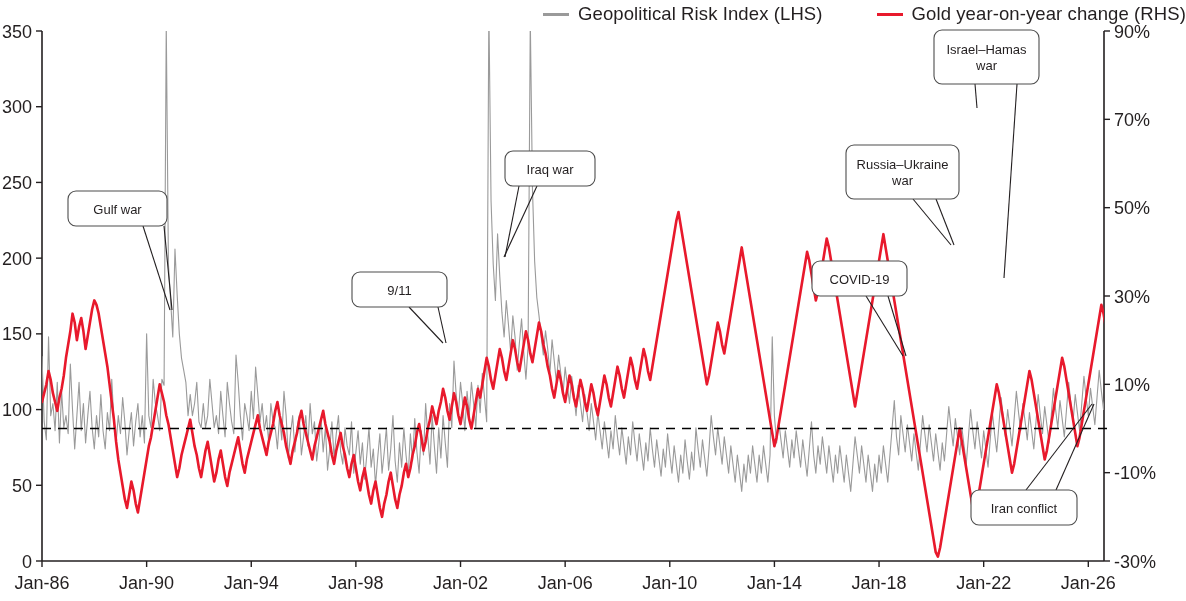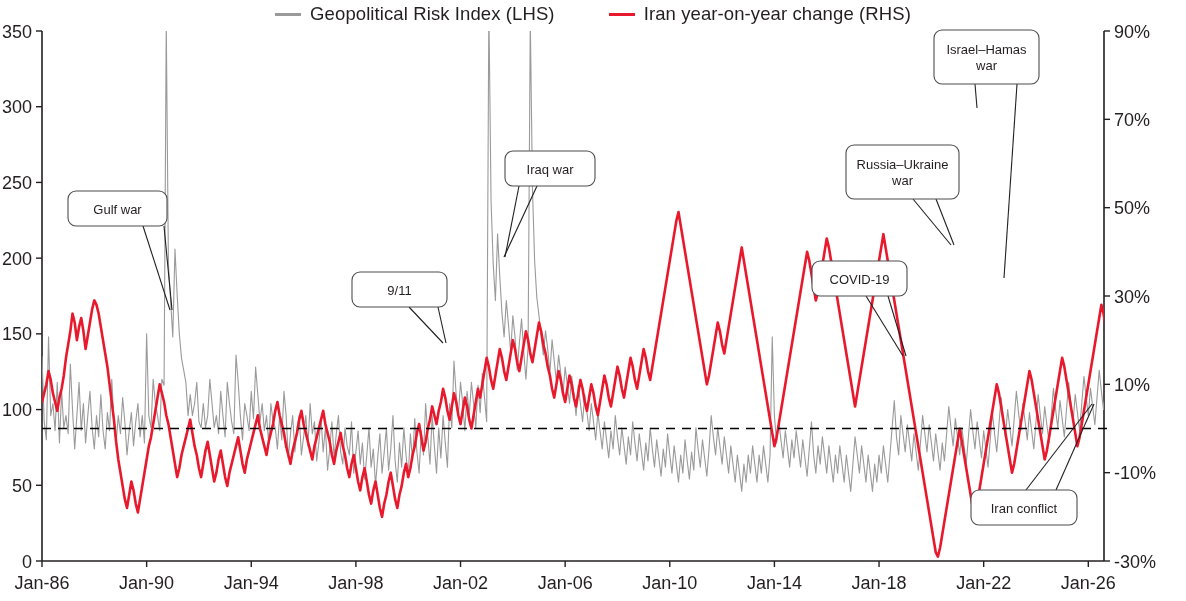--- a/index.html
+++ b/index.html
@@ -1,38 +1,38 @@
 <!DOCTYPE html>
 <html><head>
 <meta charset="utf-8">
 <style>
   html,body{margin:0;padding:0;background:#ffffff;}
   body{width:1186px;height:601px;font-family:"Liberation Sans",sans-serif;color:#231f20;overflow:hidden;}
   #root{position:relative;width:1186px;height:601px;}
   #chart-svg{position:absolute;left:0;top:0;}
-  .legend{position:absolute;top:0;left:0;width:1186px;height:28px;display:flex;align-items:center;justify-content:center;gap:54px;}
+  .legend{position:absolute;top:0;left:0;width:1186px;height:28px;display:flex;align-items:center;justify-content:flex-end;gap:54px;}
   .legend-item{display:flex;align-items:center;gap:9px;}
   .legend-swatch{display:block;width:26px;height:3px;}
   .legend-label{font-size:18.5px;color:#231f20;letter-spacing:.1px;}
   .tick-label{font-size:18px;fill:#231f20;}
   .anno-text{font-size:13px;fill:#231f20;}
 </style>
 </head>
 <body>
 
 <div id="root">
 
   <div class="legend">
     <div class="legend-item">
       <span class="legend-swatch" style="background:#9a9a9a"></span>
       <span class="legend-label">Geopolitical Risk Index (LHS)</span>
     </div>
     <div class="legend-item">
       <span class="legend-swatch" style="background:#e8192c"></span>
-      <span class="legend-label">Iran year-on-year change (RHS)</span>
+      <span class="legend-label">Gold year-on-year change (RHS)</span>
     </div>
   </div>
 
   <svg id="chart-svg" width="1186" height="601">
     <defs>
       <clipPath id="plotclip">
           <rect x="42" y="31" width="1062" height="530"></rect>
         </clipPath>
     </defs>
     <g id="axes-group">

